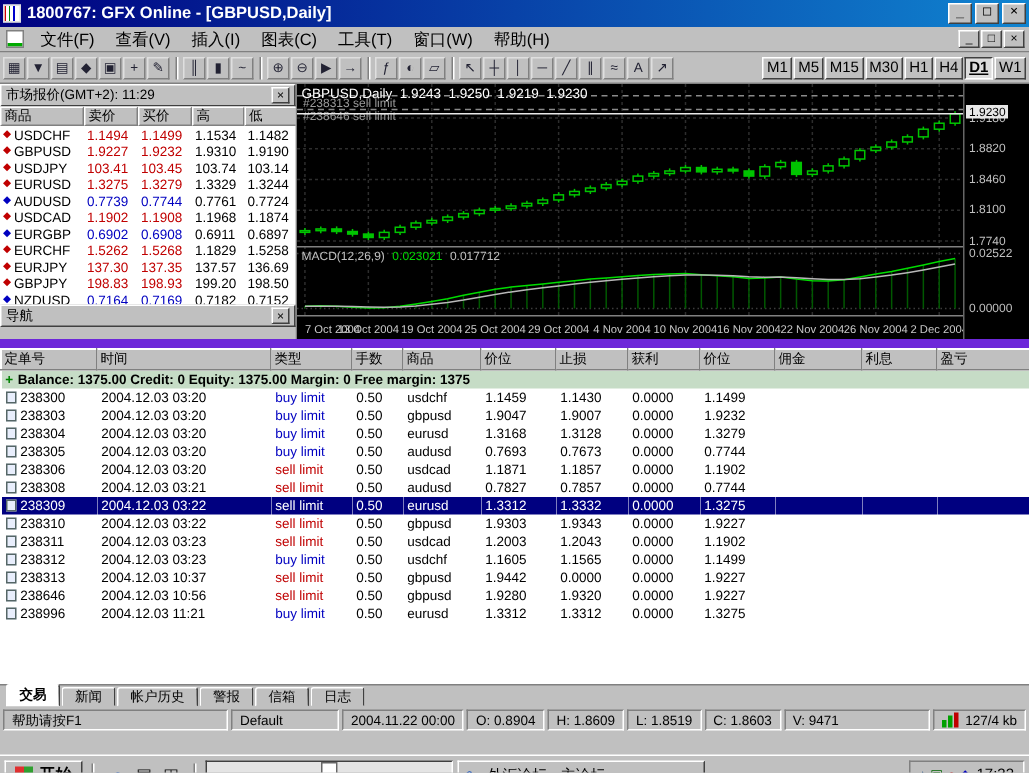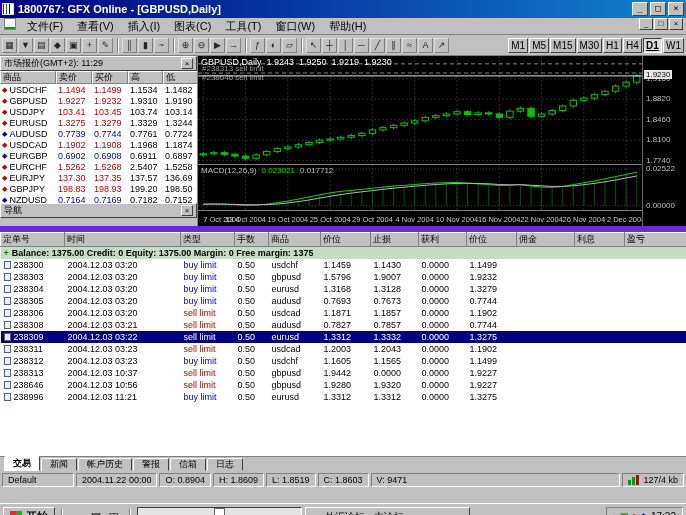--- a/index.html
+++ b/index.html
@@ -10,21 +10,21 @@
   .titlebar{height:18px;background:linear-gradient(90deg,#000080,#1084d0);
             display:flex;align-items:center;padding:1px 2px;color:#fff;}
   .title-icon{width:12px;height:12px;margin-right:4px;border:1px solid #dfdfdf;
               background:#fff linear-gradient(90deg,#c00 1px,transparent 1px 3px,#080 3px 4px,transparent 4px 6px,#00c 6px 7px,transparent 7px);}
   .title-text{flex:1;font-weight:bold;font-size:11px;white-space:nowrap;overflow:hidden;}
   .tb-ctrl{width:16px;height:14px;margin-left:2px;background:#c0c0c0;color:#000;
            border:1px solid;border-color:#fff #404040 #404040 #fff;
            font-size:9px;line-height:11px;text-align:center;font-family:"DejaVu Sans Mono",monospace;}
 
   
-  .menubar{height:17px;display:flex;align-items:flex-start;background:#c0c0c0;
+  .menubar{height:17px;display:flex;align-items:center;background:#c0c0c0;
            border-bottom:1px solid #808080;padding-left:2px;}
   .mdi-icon{width:12px;height:12px;margin:0 4px 0 2px;border:1px solid #808080;
             background:#fff linear-gradient(0deg,#0a0 2px,transparent 2px);}
   .menu-items{display:flex;flex:1;}
   .menu-item{padding:1px 7px;font-size:11px;}
   .mdi-ctrls{display:flex;margin-left:auto;padding-right:3px;}
   .mdi-btn{width:14px;height:12px;margin-left:1px;background:#c0c0c0;
            border:1px solid;border-color:#fff #404040 #404040 #fff;
            font-size:8px;line-height:9px;text-align:center;}
 
@@ -280,21 +280,21 @@
             <div class="mw-cell">0.6911</div>
             <div class="mw-cell">0.6897</div>
           </div>
           <div class="mw-row">
             <div class="mw-cell mw-sym">
               <span class="diamond dir-down">◆</span>
               <span>EURCHF</span>
             </div>
             <div class="mw-cell dir-down">1.5262</div>
             <div class="mw-cell dir-down">1.5268</div>
-            <div class="mw-cell">2.5407</div>
+            <div class="mw-cell">1.1829</div>
             <div class="mw-cell">1.5258</div>
           </div>
           <div class="mw-row">
             <div class="mw-cell mw-sym">
               <span class="diamond dir-down">◆</span>
               <span>EURJPY</span>
             </div>
             <div class="mw-cell dir-down">137.30</div>
             <div class="mw-cell dir-down">137.35</div>
             <div class="mw-cell">137.57</div>
@@ -572,21 +572,21 @@
           <td></td>
           <td></td>
           <td></td>
         </tr>
         <tr>
           <td><span class="doc-icon"></span><span>238303</span></td>
           <td>2004.12.03 03:20</td>
           <td class="type-buy">buy limit</td>
           <td>0.50</td>
           <td>gbpusd</td>
-          <td>1.5796</td>
+          <td>1.9047</td>
           <td>1.9007</td>
           <td>0.0000</td>
           <td>1.9232</td>
           <td></td>
           <td></td>
           <td></td>
         </tr>
         <tr>
           <td><span class="doc-icon"></span><span>238304</span></td>
           <td>2004.12.03 03:20</td>
@@ -646,20 +646,34 @@
         <tr class="selected">
           <td><span class="doc-icon"></span><span>238309</span></td>
           <td>2004.12.03 03:22</td>
           <td class="type-sell">sell limit</td>
           <td>0.50</td>
           <td>eurusd</td>
           <td>1.3312</td>
           <td>1.3332</td>
           <td>0.0000</td>
           <td>1.3275</td>
+          <td></td>
+          <td></td>
+          <td></td>
+        </tr>
+        <tr>
+          <td><span class="doc-icon"></span><span>238310</span></td>
+          <td>2004.12.03 03:22</td>
+          <td class="type-sell">sell limit</td>
+          <td>0.50</td>
+          <td>gbpusd</td>
+          <td>1.9303</td>
+          <td>1.9343</td>
+          <td>0.0000</td>
+          <td>1.9227</td>
           <td></td>
           <td></td>
           <td></td>
         </tr>
         <tr>
           <td><span class="doc-icon"></span><span>238311</span></td>
           <td>2004.12.03 03:23</td>
           <td class="type-sell">sell limit</td>
           <td>0.50</td>
           <td>usdcad</td>
@@ -734,20 +748,21 @@
 <div class="tabs">
     <div class="tab active">交易</div>
     <div class="tab">新闻</div>
     <div class="tab">帐户历史</div>
     <div class="tab">警报</div>
     <div class="tab">信箱</div>
     <div class="tab">日志</div>
   </div>
 
 <div class="statusbar">
+  <span class="seg" style="width:150px;">帮助请按F1</span>
   <span class="seg" style="width:72px;">Default</span>
   <span class="seg">2004.11.22 00:00</span>
   <span class="seg">O: 0.8904</span>
   <span class="seg">H: 1.8609</span>
   <span class="seg">L: 1.8519</span>
   <span class="seg">C: 1.8603</span>
   <span class="seg grow">V: 9471</span>
   <span class="seg">
     <span class="conn-icon">
       <i style="height:5px;background:#00a000;"></i>

